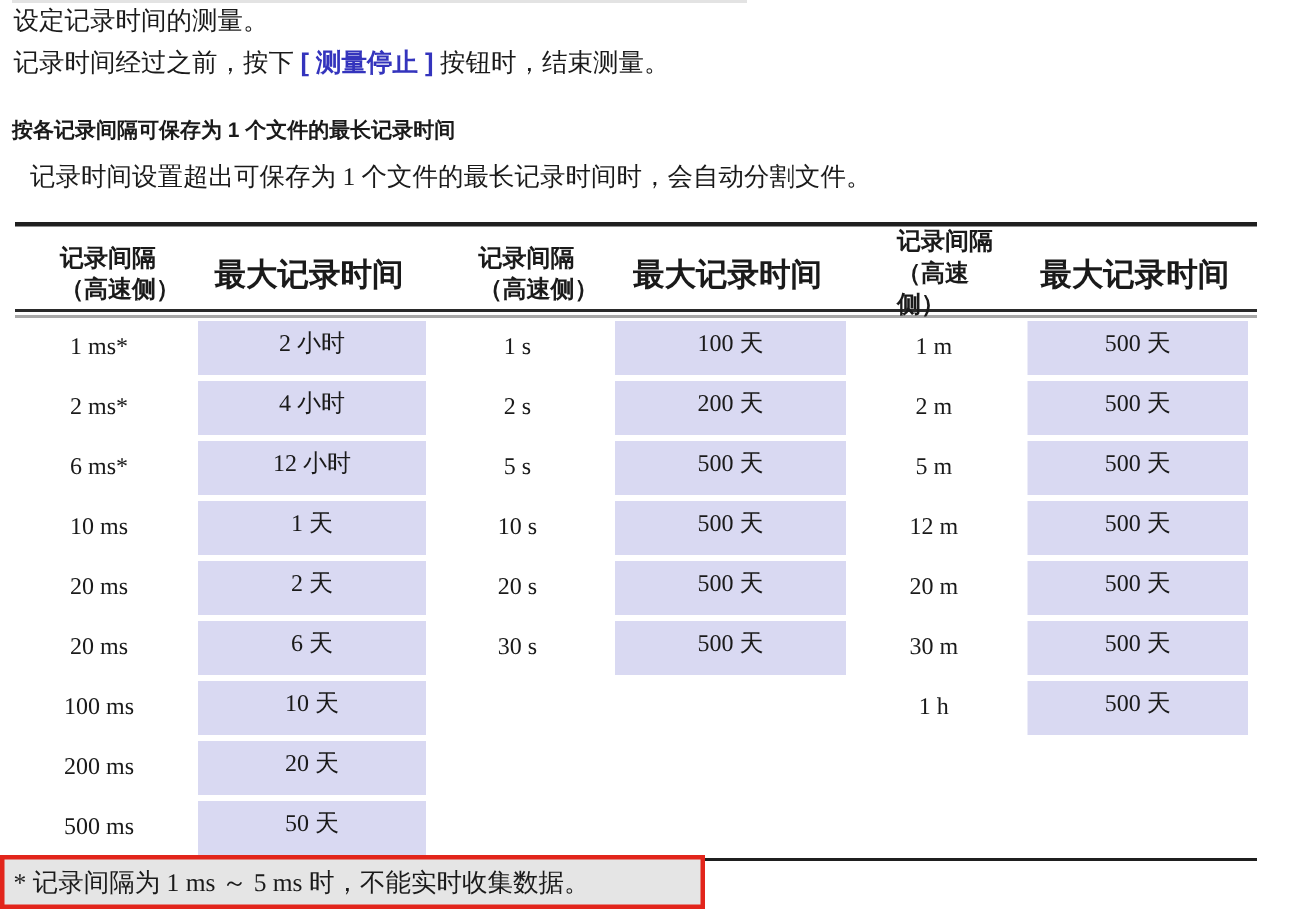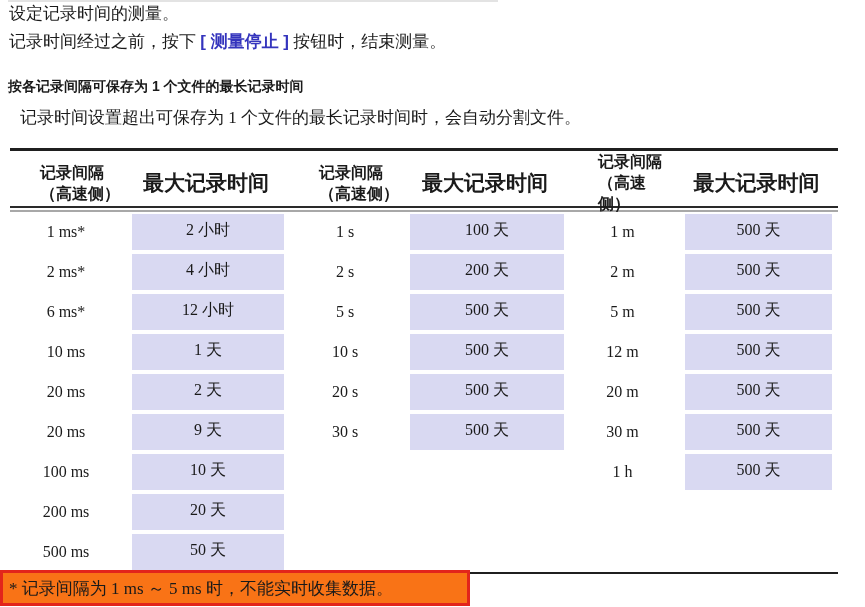--- a/index.html
+++ b/index.html
@@ -39,21 +39,21 @@
   }
   .valwrap{display:flex;align-items:center;}
   .val{
     flex:1;margin:0 6px 0 10px;height:36px;line-height:32px;text-align:center;
     background:var(--cell-bg,#d9d9f2);font-size:16px;white-space:nowrap;
   }
   .tbl-bottom{height:2px;background:#1f1f1f;}
 
   .footnote-box{
     position:absolute;left:0;top:570px;width:464px;height:30px;
-    border:3px solid var(--annotation-red,#e2251b);background:#f97316;z-index:2;
+    border:3px solid var(--annotation-red,#e2251b);background:#e5e5e5;z-index:2;
     display:flex;align-items:center;
   }
   .footnote-text{font-size:17px;padding-left:6px;white-space:nowrap;}
 </style>
 </head>
 <body>
 
 <div class="doc">
 
   <div class="artifact-line"></div>
@@ -146,21 +146,21 @@
         <div class="ivl">20 s</div>
         <div class="valwrap">
           <div class="val">500 天</div>
         </div>
         <div class="ivl">20 m</div>
         <div class="valwrap">
           <div class="val">500 天</div>
         </div>
         <div class="ivl">20 ms</div>
         <div class="valwrap">
-          <div class="val">9 天</div>
+          <div class="val">6 天</div>
         </div>
         <div class="ivl">30 s</div>
         <div class="valwrap">
           <div class="val">500 天</div>
         </div>
         <div class="ivl">30 m</div>
         <div class="valwrap">
           <div class="val">500 天</div>
         </div>
         <div class="ivl">100 ms</div>

